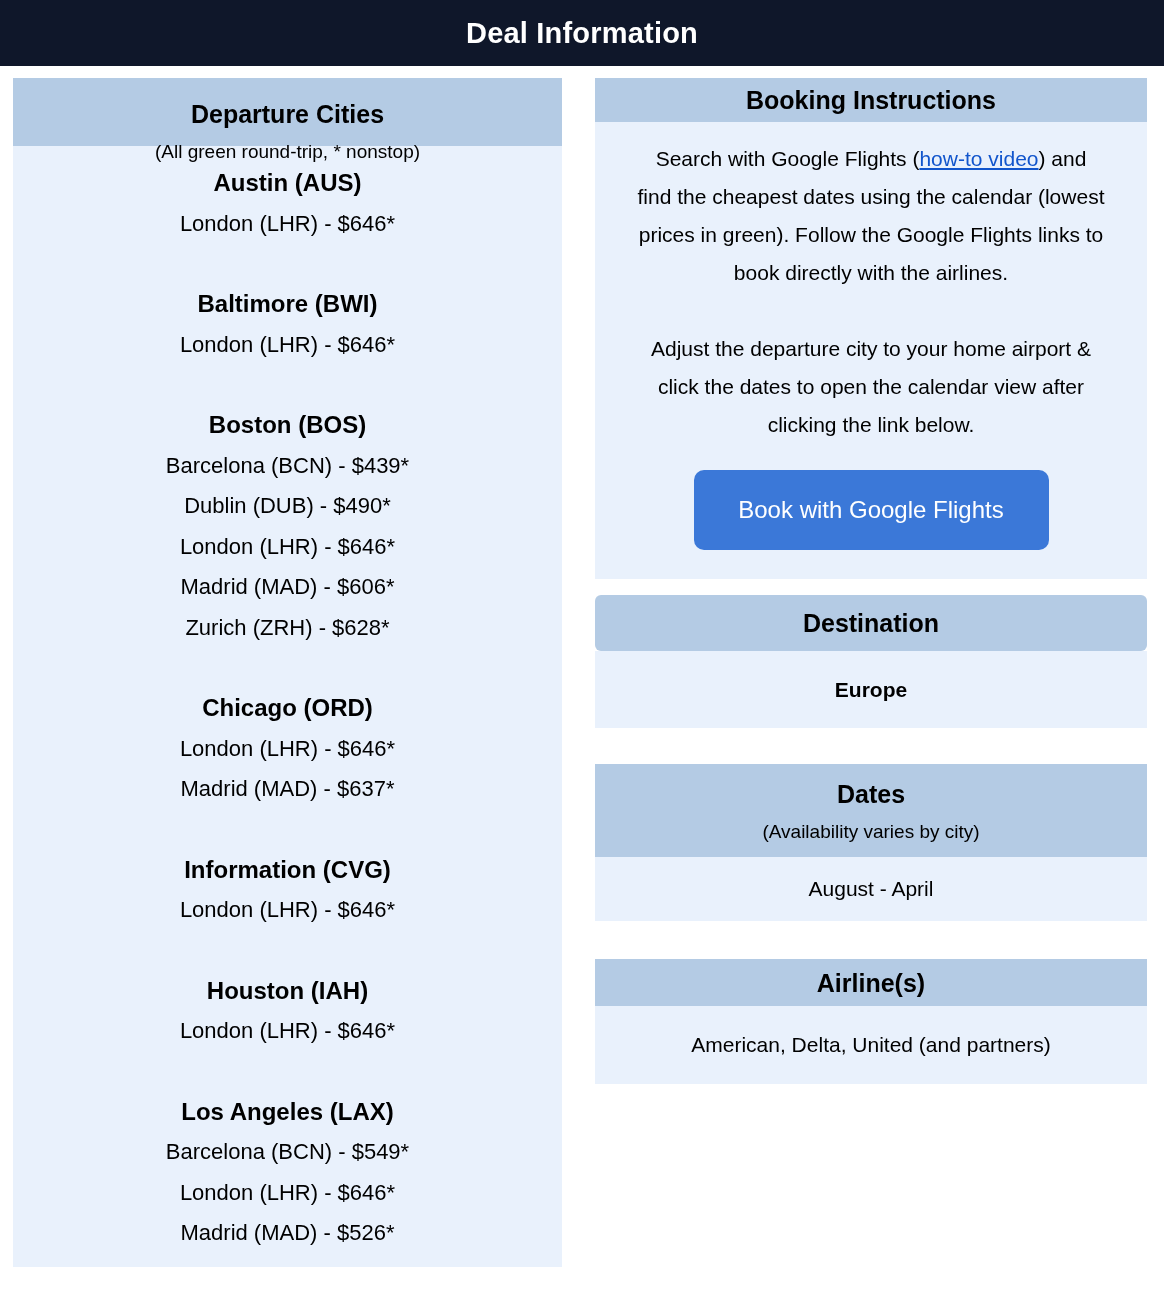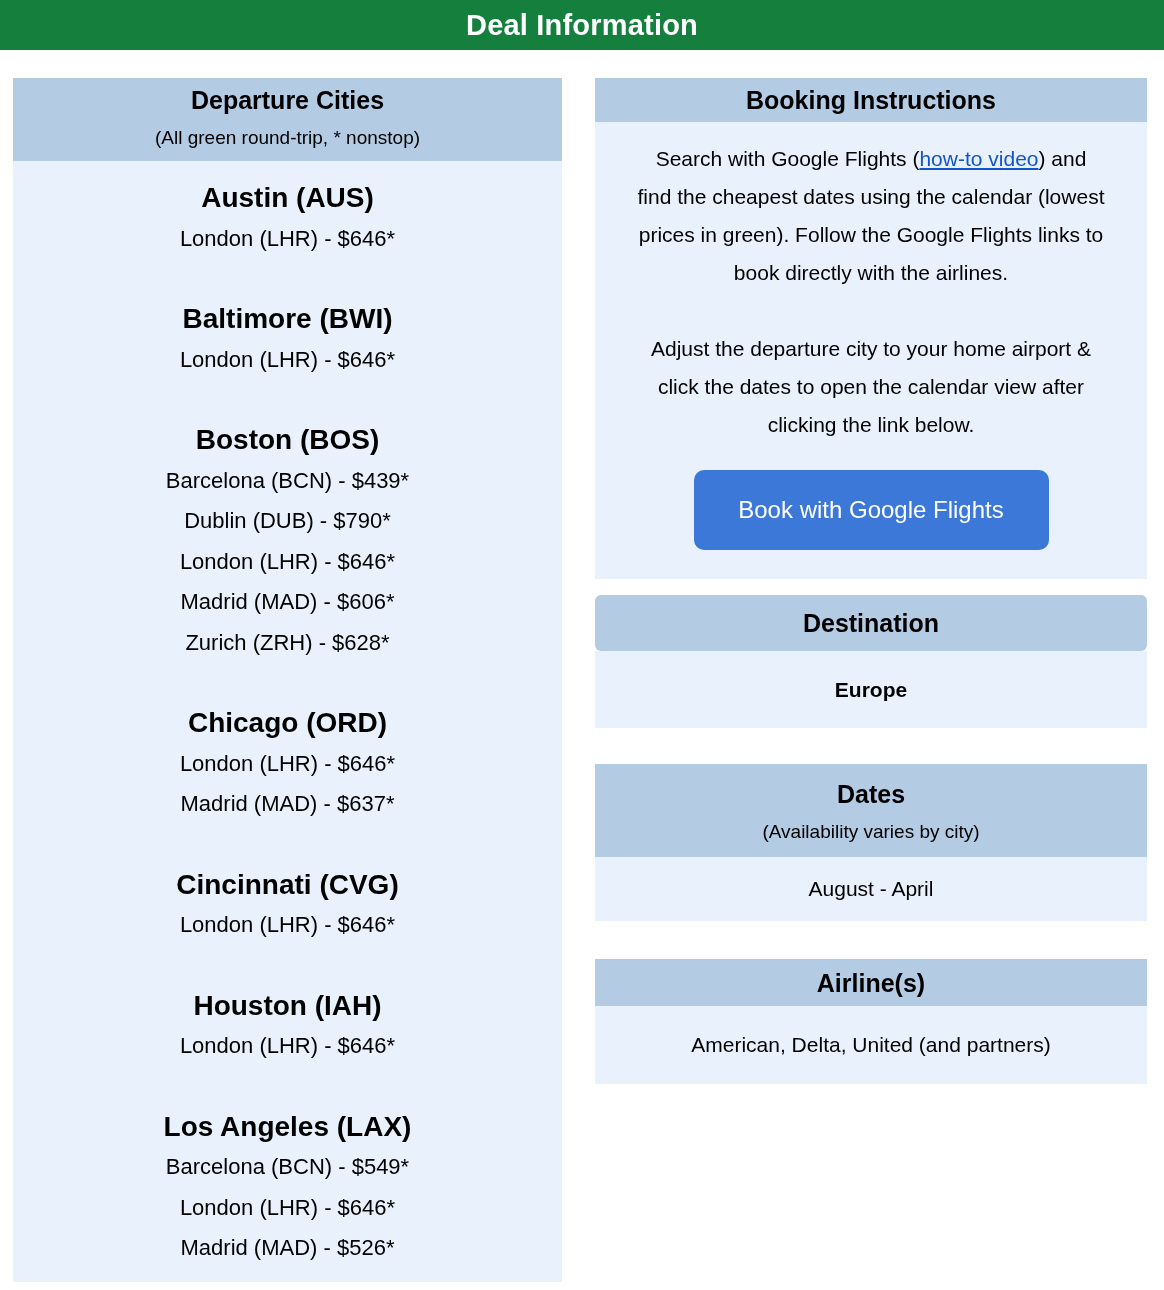--- a/index.html
+++ b/index.html
@@ -7,48 +7,48 @@
     width:1164px;height:1290px;
     background:#ffffff;
     font-family:"Liberation Sans", sans-serif;
     color:#000000;
     overflow:hidden;
   }
   .page{position:relative;width:1164px;height:1290px;}
 
   
   .banner{
-    position:absolute;left:0;top:0;width:1164px;height:50px;
-    background:#15803d;
+    position:absolute;left:0;top:0;width:1164px;height:66px;
+    background:#0f172a;
     display:flex;align-items:center;justify-content:center;
   }
   .banner-title{
     color:#ffffff;font-size:29px;font-weight:bold;letter-spacing:.2px;
   }
 
   
   .sec-header{
     background:#b4cbe4;text-align:center;
   }
   .sec-body{
     background:#e9f1fc;text-align:center;
   }
   .sec-title{font-size:25px;font-weight:bold;line-height:44px;}
   .sec-sub{font-size:19px;line-height:32px;}
 
   
   .left-col{
     position:absolute;left:13px;top:78px;width:549px;height:1212px;
   }
-  .left-header{height:83px;padding-top:0;box-sizing:border-box;}
+  .left-header{height:68px;padding-top:14px;box-sizing:border-box;}
   .left-body{
     height:1121px;box-sizing:border-box;padding-top:17px;
   }
   .city-group{margin-bottom:40px;}
-  .city-name{font-size:28px;font-weight:bold;line-height:40.5px;}
+  .city-name{font-size:24px;font-weight:bold;line-height:40.5px;}
   .fare-line{font-size:22px;line-height:40.5px;}
 
   
   .right-col{
     position:absolute;left:595px;top:78px;width:552px;
   }
   .booking-header{height:44px;}
   .booking-body{
     padding:18px 0 29px 0;
   }
@@ -102,32 +102,32 @@
           <div class="city-name">Austin (AUS)</div>
           <div class="fare-line">London (LHR) - $646*</div>
         </div>
         <div class="city-group">
           <div class="city-name">Baltimore (BWI)</div>
           <div class="fare-line">London (LHR) - $646*</div>
         </div>
         <div class="city-group">
           <div class="city-name">Boston (BOS)</div>
           <div class="fare-line">Barcelona (BCN) - $439*</div>
-          <div class="fare-line">Dublin (DUB) - $790*</div>
+          <div class="fare-line">Dublin (DUB) - $490*</div>
           <div class="fare-line">London (LHR) - $646*</div>
           <div class="fare-line">Madrid (MAD) - $606*</div>
           <div class="fare-line">Zurich (ZRH) - $628*</div>
         </div>
         <div class="city-group">
           <div class="city-name">Chicago (ORD)</div>
           <div class="fare-line">London (LHR) - $646*</div>
           <div class="fare-line">Madrid (MAD) - $637*</div>
         </div>
         <div class="city-group">
-          <div class="city-name">Cincinnati (CVG)</div>
+          <div class="city-name">Information (CVG)</div>
           <div class="fare-line">London (LHR) - $646*</div>
         </div>
         <div class="city-group">
           <div class="city-name">Houston (IAH)</div>
           <div class="fare-line">London (LHR) - $646*</div>
         </div>
         <div class="city-group">
           <div class="city-name">Los Angeles (LAX)</div>
           <div class="fare-line">Barcelona (BCN) - $549*</div>
           <div class="fare-line">London (LHR) - $646*</div>

